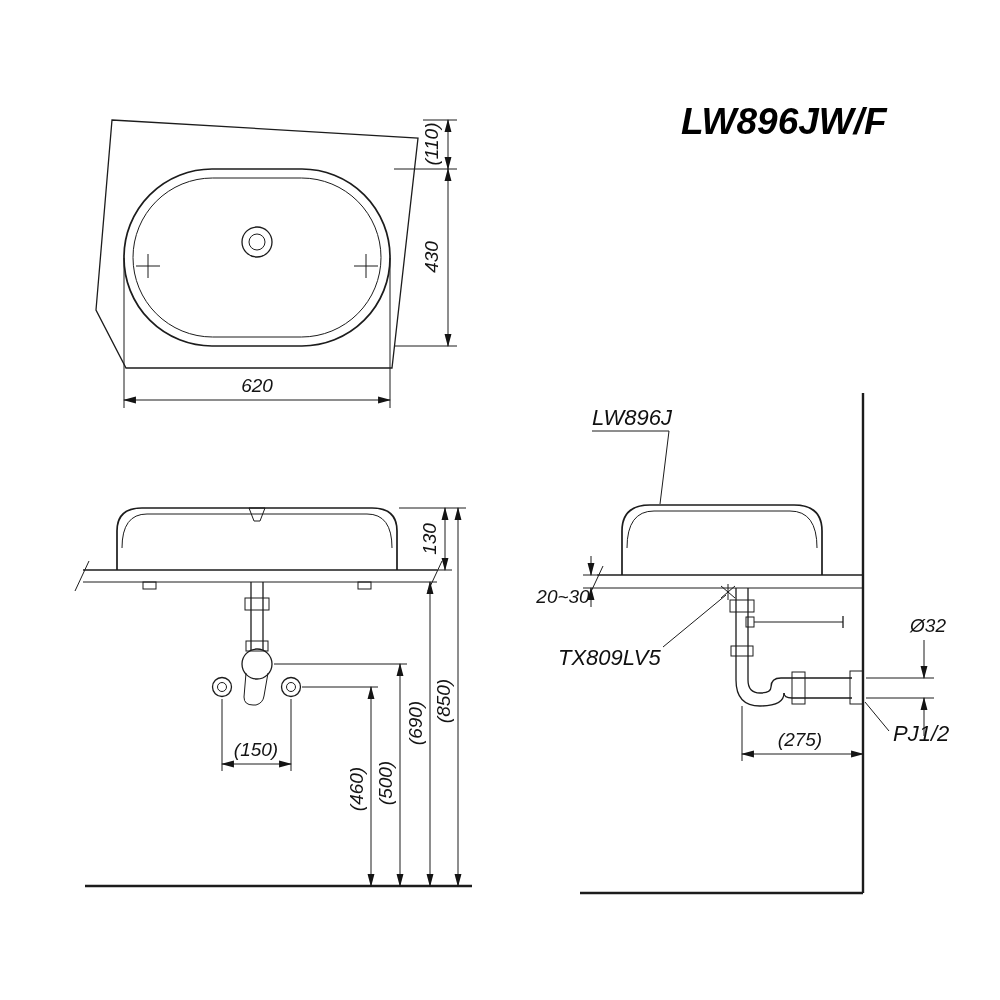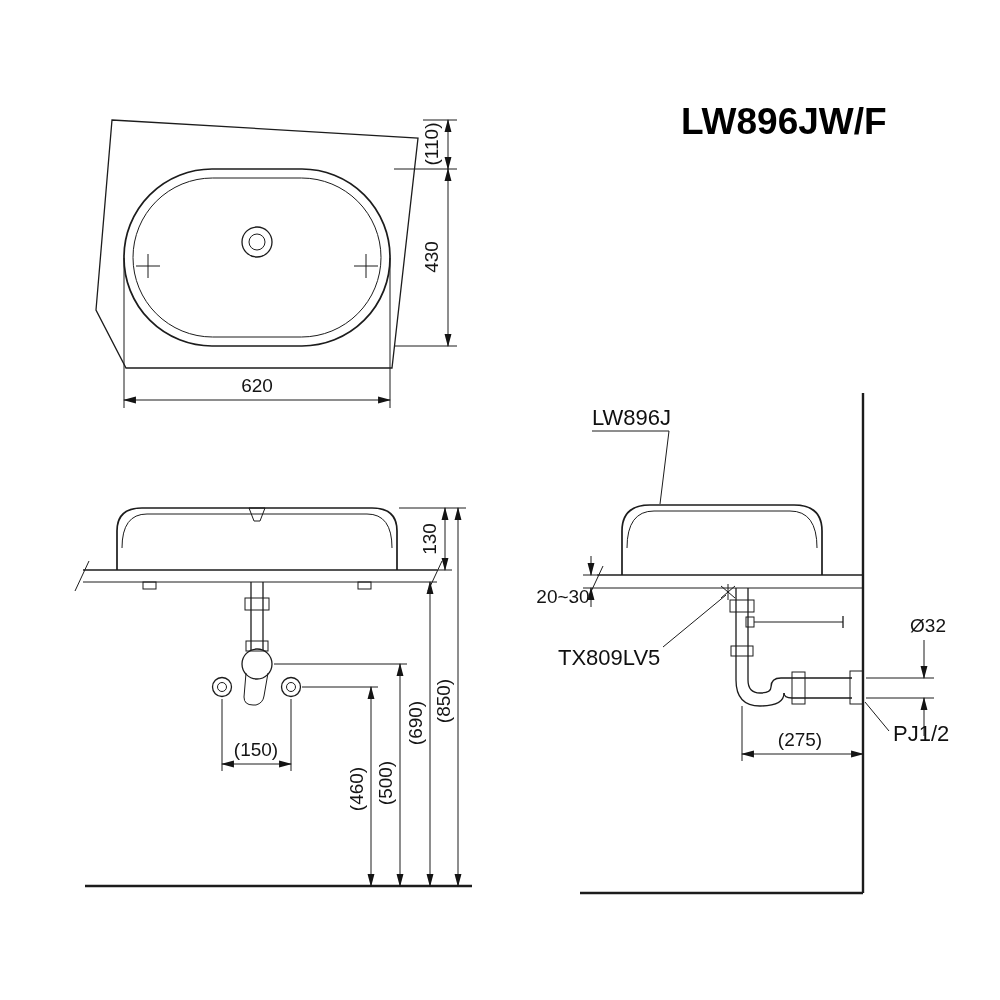--- a/index.html
+++ b/index.html
@@ -1,16 +1,16 @@
 <!DOCTYPE html>
 <html><head>
 <meta charset="utf-8">
 <style>
   html,body{margin:0;padding:0;background:#ffffff;}
-  #canvas{position:relative;width:1000px;height:1000px;background:#ffffff;overflow:hidden;}
+  #canvas{position:relative;width:1000px;height:1000px;background:#ffffff;overflow:hidden;font-style:italic;}
   svg{position:absolute;left:0;top:0;}
   .s-obj {stroke:#1c1c1c;stroke-width:1.7;fill:none;}
   .s-med {stroke:#1c1c1c;stroke-width:1.3;fill:none;}
   .s-thin{stroke:#1c1c1c;stroke-width:1;fill:none;}
   .s-thick{stroke:#1c1c1c;stroke-width:2.4;fill:none;}
   .t-dim{font-family:"Liberation Sans",sans-serif;font-size:19px;fill:#141414;}
   .t-lbl{font-family:"Liberation Sans",sans-serif;font-size:22px;fill:#101010;}
   .t-title{font-family:"Liberation Sans",sans-serif;font-size:37px;font-weight:bold;fill:#000;}
 </style>
 </head>

